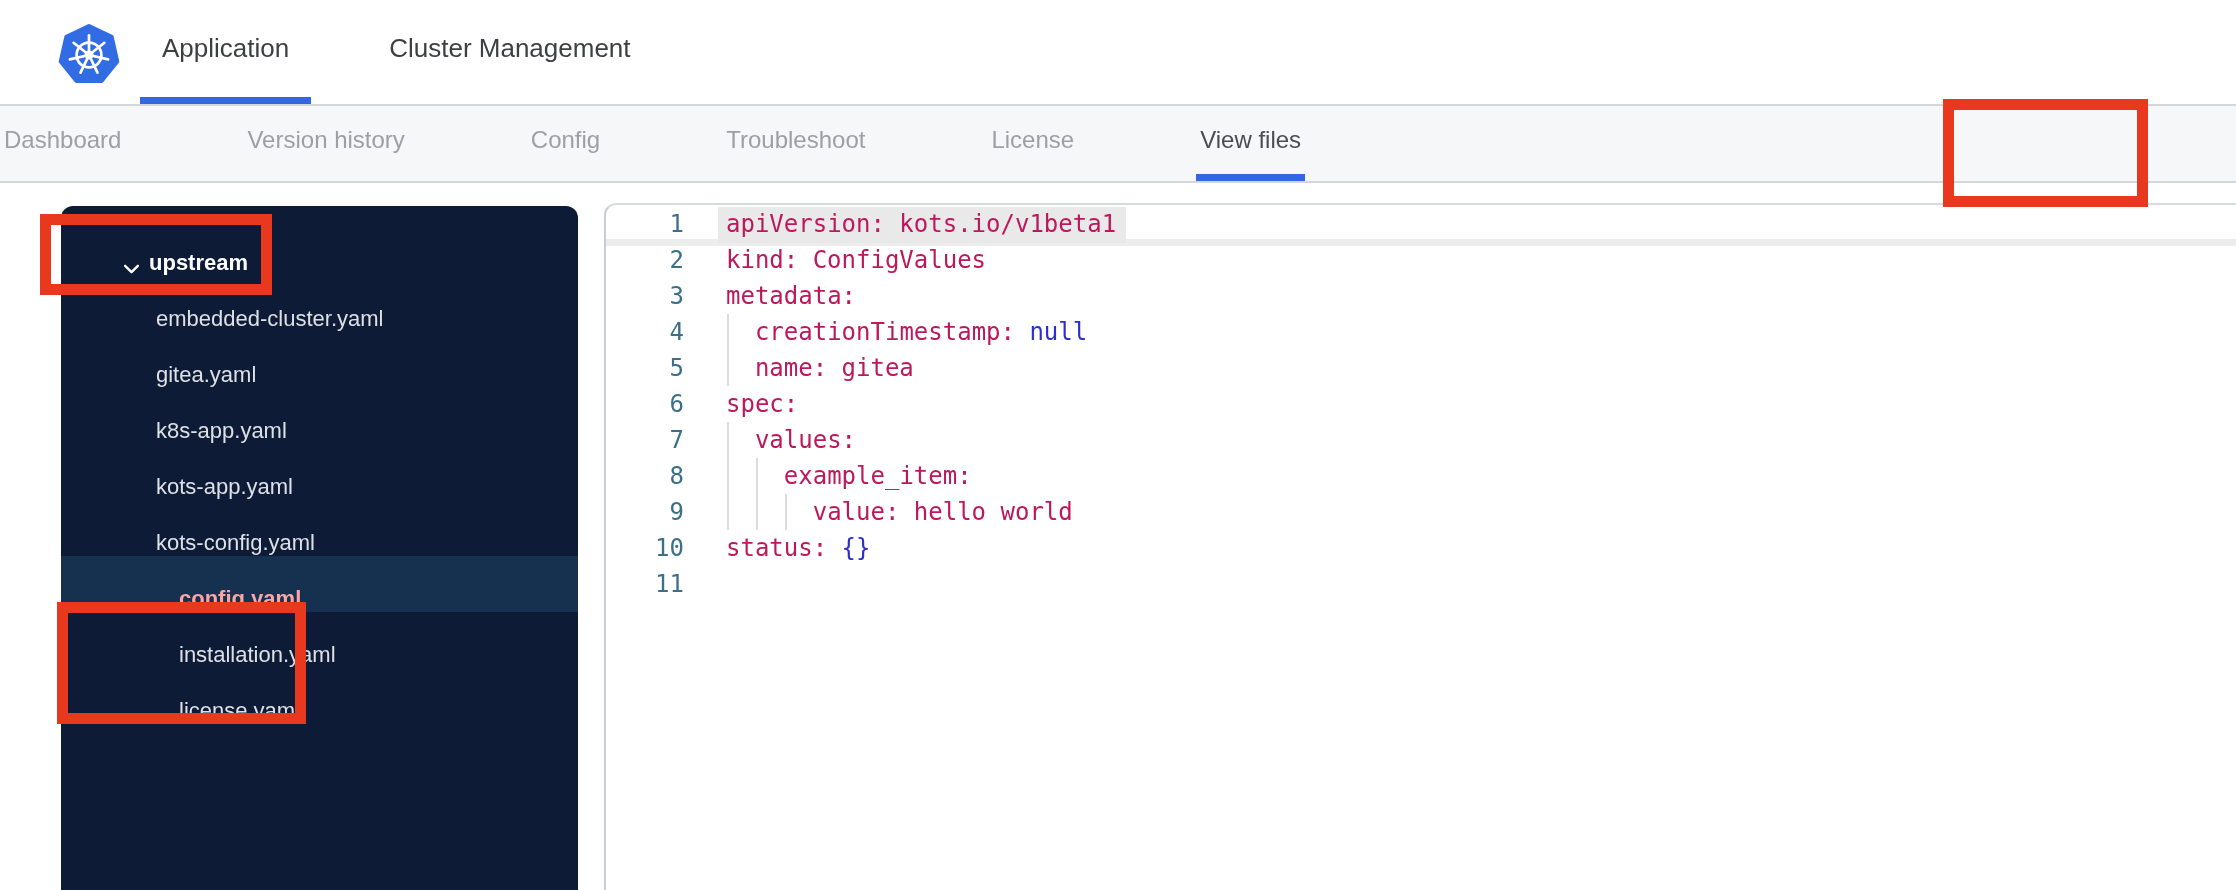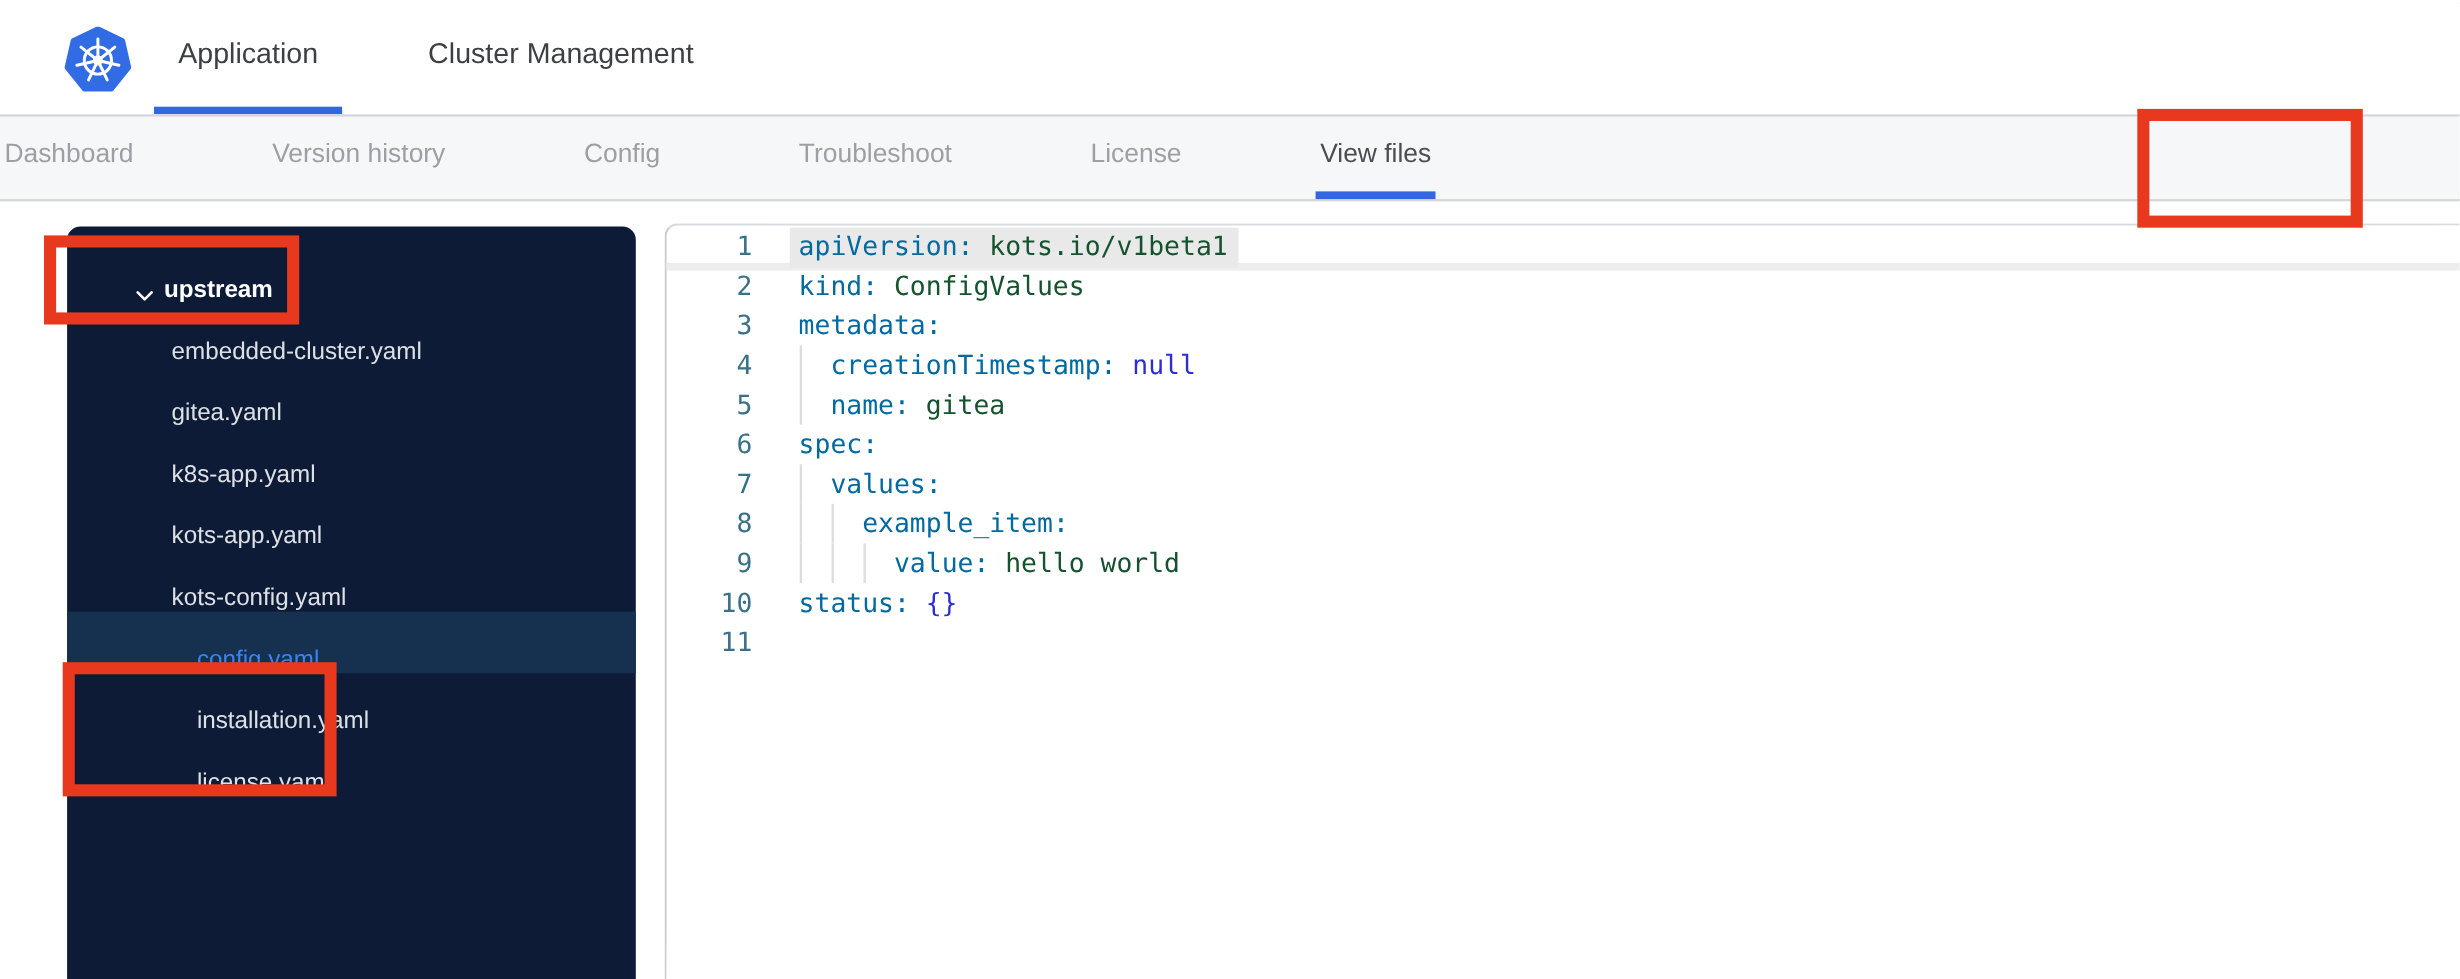--- a/index.html
+++ b/index.html
@@ -32,35 +32,35 @@
   .sidebar{
     position:absolute;left:61px;top:206px;width:517px;bottom:0;background:#0d1b36;
     border-radius:12px 12px 0 0;padding-top:14px;box-sizing:border-box;
   }
   .tree-row{height:56px;display:flex;align-items:flex-end;font-size:22px;color:#dde1e6;cursor:pointer}
   .tree-row.folder{font-weight:700;color:#ffffff}
   .tree-row.root-folder{padding-left:62px}
   .tree-row.lvl1{padding-left:95px}
   .tree-row.sub-folder{padding-left:86px}
   .tree-row.lvl2{padding-left:118px}
-  .tree-row.selected{background:#16304f;color:#3b82f6;font-weight:400}
+  .tree-row.selected{background:#16304f;color:#fca5a5;font-weight:700}
   .chev{width:17px;height:14px;margin-right:9px;flex:none}
   
   .editor{
     position:absolute;left:604px;top:203px;right:0;bottom:0;background:#ffffff;
     border-left:2px solid #c9ced3;border-top:2px solid #d7dade;border-radius:12px 0 0 0;
     box-sizing:border-box;font-family:"DejaVu Sans Mono",monospace;font-size:24px;
     padding-top:1px;
   }
   .active-line-stripe{position:absolute;left:0;top:34px;right:0;height:7px;background:#ededed}
   .cl{display:flex;height:36px;line-height:36px;position:relative}
   .gut{width:78px;text-align:right;color:#3a7088;flex:none;user-select:none}
   .codewrap{margin-left:42px;white-space:pre;position:relative}
-  .k{color:#0369a1}
-  .v{color:#14532d;margin-left:14.4px}
+  .k{color:#be185d}
+  .v{color:#be185d;margin-left:14.4px}
   .v.lit{color:#2c2ed2}
   .sel{background:#e9e9e9;padding:3px 10px 5px 8px;margin-left:-8px}
   .g{position:absolute;top:0;bottom:0;width:2px;background:#dcdcdc}
   
   .ann{position:absolute;border:11px solid #e8391f;box-sizing:border-box;z-index:60;pointer-events:none}
   .ann-upstream{left:40px;top:214px;width:232px;height:81px}
   .ann-userdata{left:57px;top:602px;width:249px;height:122px}
   .ann-viewfiles{left:1943px;top:99px;width:205px;height:108px}
 </style>
 </head>

